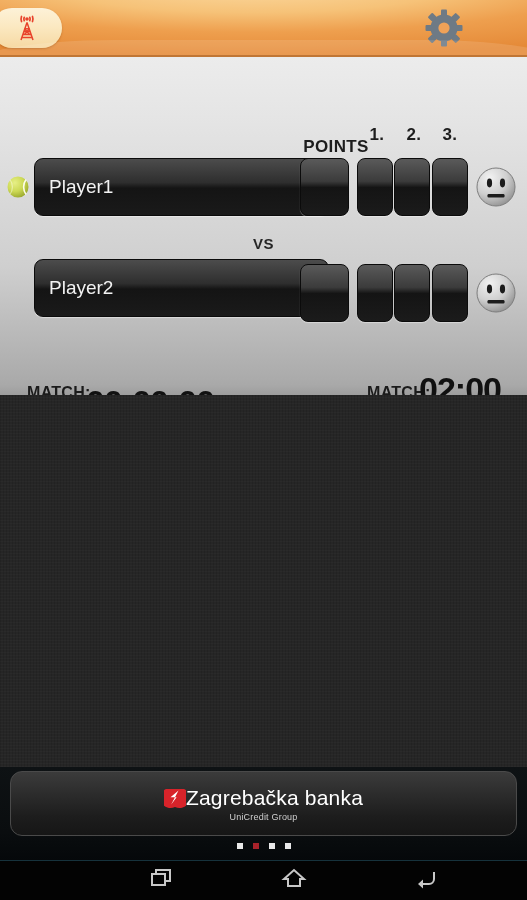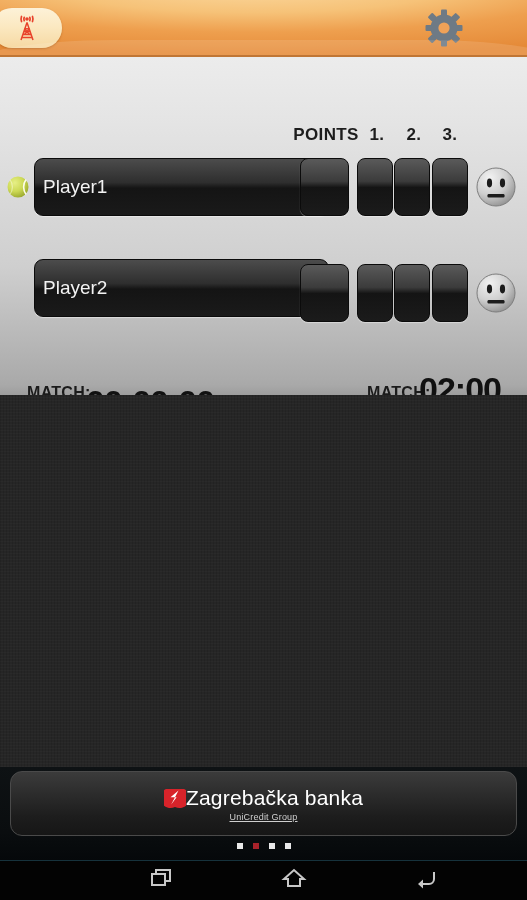--- a/index.html
+++ b/index.html
@@ -43,38 +43,38 @@
   
   .scoreboard {
     position:absolute; left:0; top:57px; width:527px; height:338px;
     background:linear-gradient(to bottom,#ececec 0%,#e4e4e4 20%,#cfcfcf 62%,#a9a9a9 97%,#9d9d9d 100%);
   }
   .col-head {
     position:absolute; top:68px; height:22px;
     font-size:17px; font-weight:bold; color:#1d1d1d;
     letter-spacing:.4px;
   }
-  .ch-points { left:292px; width:68px; text-align:center; }
+  .ch-points { left:302px; width:68px; text-align:center;margin-top:12px; }
   .ch-1 { left:360px; width:34px; text-align:center; }
   .ch-2 { left:397px; width:34px; text-align:center; }
   .ch-3 { left:433px; width:34px; text-align:center; }
 
   .ball {
     position:absolute; left:6px; width:24px; height:24px;
   }
   .ball.p1 { top:118px; }
 
   .name-field {
     position:absolute; left:34px; width:295px; height:58px;
     border-radius:9px;
     background:linear-gradient(to bottom,#4c4c4c 0%,#2e2e2e 42%,#141414 52%,#1a1a1a 100%);
     border:1px solid #0b0b0b;
     box-shadow:0 1px 1px rgba(255,255,255,.45);
     display:flex; align-items:center;
-    padding-left:8px;
+    padding-left:14px;
   }
   .name-field span {
     font-size:19px; color:#f2f2f2;
   }
   .nf-p1 { top:101px; }
   .nf-p2 { top:202px; }
 
   .score-box {
     position:absolute; height:58px; border-radius:8px;
     background:linear-gradient(to bottom,#5a5a5a 0%,#3b3b3b 40%,#141414 51%,#1b1b1b 100%);
@@ -151,21 +151,21 @@
   .ad {
     position:absolute; left:10px; top:4px; width:507px; height:65px;
     border-radius:12px;
     background:linear-gradient(to bottom,#3b3b3b 0%,#2c2c2c 35%,#1d1d1d 70%,#161616 100%);
     border:1px solid #4a4a4a;
     display:flex; flex-direction:column; align-items:center; justify-content:center;
   }
   .ad-main { display:flex; align-items:center; }
   .ad-mark { width:22px; height:22px; position:relative; }
   .ad-title { font-size:21px; color:#fff; letter-spacing:.2px; }
-  .ad-sub { font-size:9px; color:#cfcfcf; margin-top:2px; letter-spacing:.2px;text-decoration:underline; }
+  .ad-sub { font-size:9px; color:#cfcfcf; margin-top:2px; letter-spacing:.2px; }
   .dots {
     position:absolute; left:0; top:76px; width:527px;
     display:flex; gap:10px; justify-content:center; align-items:center;
   }
   .dot { width:6px; height:6px; background:#e8e8e8; }
   .dot.active { background:#a8222a; }
 
   
   .navbar {
     position:absolute; left:0; top:860px; width:527px; height:40px;
@@ -263,20 +263,21 @@
             <stop offset="100%" stop-color="#8d8d8d"></stop>
           </radialGradient>
         </defs>
         <circle cx="22" cy="22" r="19" fill="url(#fg1)" stroke="#7d7d7d" stroke-width="1"></circle>
         <ellipse cx="15.5" cy="18" rx="2.6" ry="4.4" fill="#1c1c1c"></ellipse>
         <ellipse cx="28.5" cy="18" rx="2.6" ry="4.4" fill="#1c1c1c"></ellipse>
         <rect x="13.5" y="29" width="17" height="3.4" rx="1.2" fill="#1c1c1c"></rect>
       </svg>
     </div>
 
+    <div class="vs">VS</div>
 
     <div class="name-field nf-p2">
       <span>Player2</span>
     </div>
     <div class="score-box sb-c0 sb-r2"></div>
     <div class="score-box sb-c1 sb-r2"></div>
     <div class="score-box sb-c2 sb-r2"></div>
     <div class="score-box sb-c3 sb-r2"></div>
     <div class="face f2">
       <svg width="44" height="44" viewBox="0 0 44 44">

